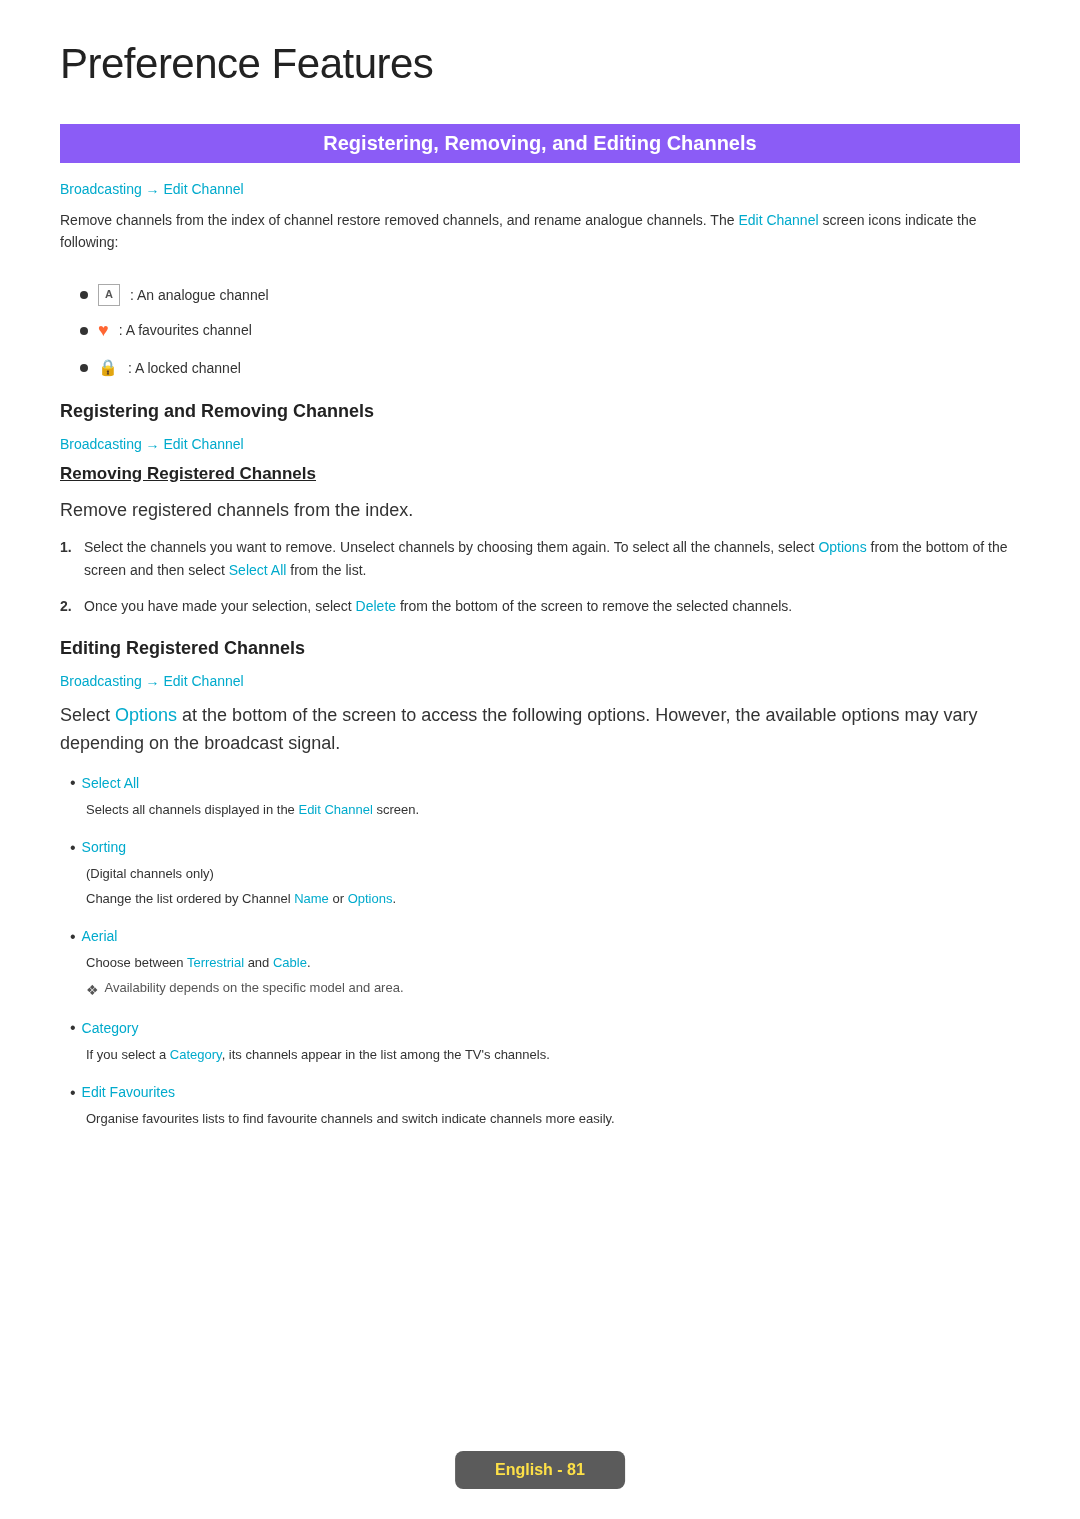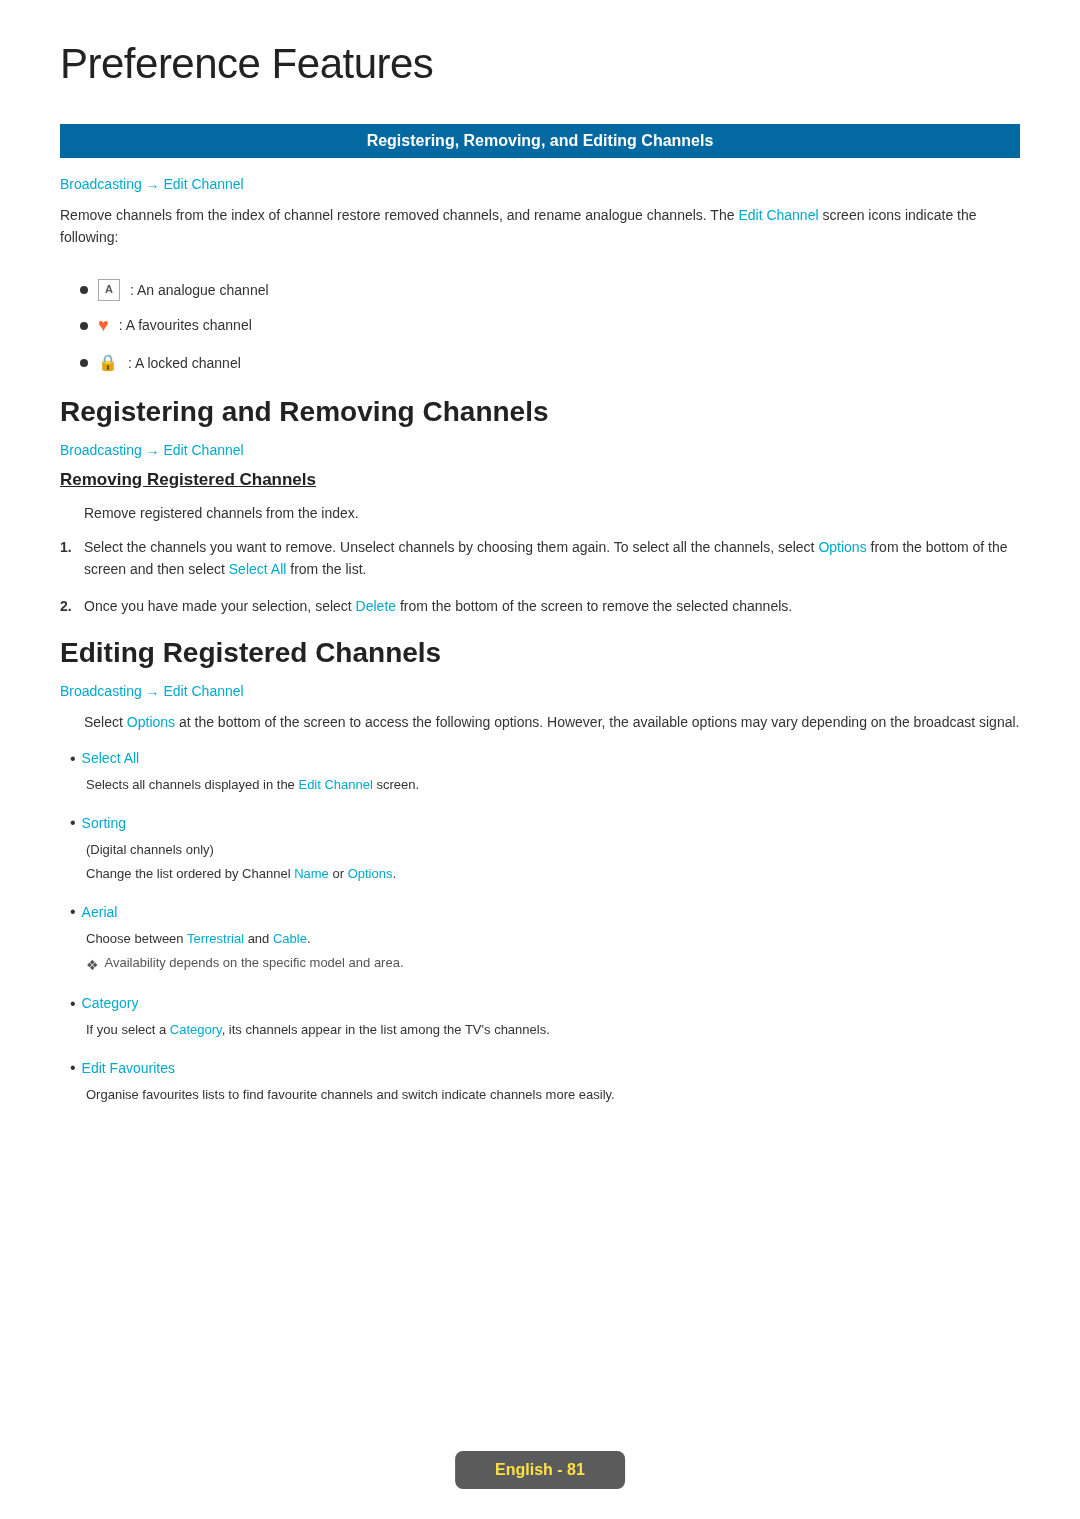--- a/index.html
+++ b/index.html
@@ -24,25 +24,25 @@
 
     .page-title {
       font-size: 42px;
       font-weight: 300;
       color: #222222;
       margin-bottom: 36px;
       letter-spacing: -0.5px;
     }
 
     .section-header {
-      background-color: #0369a1;
+      background-color: #8b5cf6;
       color: #ffffff;
       text-align: center;
       padding: 8px 20px;
-      font-size: 16px;
+      font-size: 20px;
       font-weight: bold;
       margin-bottom: 18px;
     }
 
     .breadcrumb {
       color: #00aacc;
       font-size: 14px;
       margin-bottom: 12px;
     }
 
@@ -104,42 +104,41 @@
       flex-shrink: 0;
     }
 
     .icon-lock {
       font-size: 16px;
       color: #888;
       flex-shrink: 0;
     }
 
     .section-title {
-      font-size: 28px;
+      font-size: 18px;
       font-weight: bold;
       color: #222222;
       margin-bottom: 14px;
       margin-top: 20px;
     }
 
     .subsection-title {
       font-size: 17px;
       font-weight: bold;
       color: #222222;
       margin-bottom: 12px;
       margin-top: 10px;
       text-decoration: underline;
     }
 
     .body-text {
-      font-size: 14px;
+      font-size: 18px;
       color: #333333;
       line-height: 1.6;
       margin-bottom: 12px;
-      margin-left: 24px;
     }
 
     .numbered-list {
       list-style: none;
       padding: 0;
       margin: 0 0 16px 0;
     }
 
     .numbered-list li {
       font-size: 14px;

